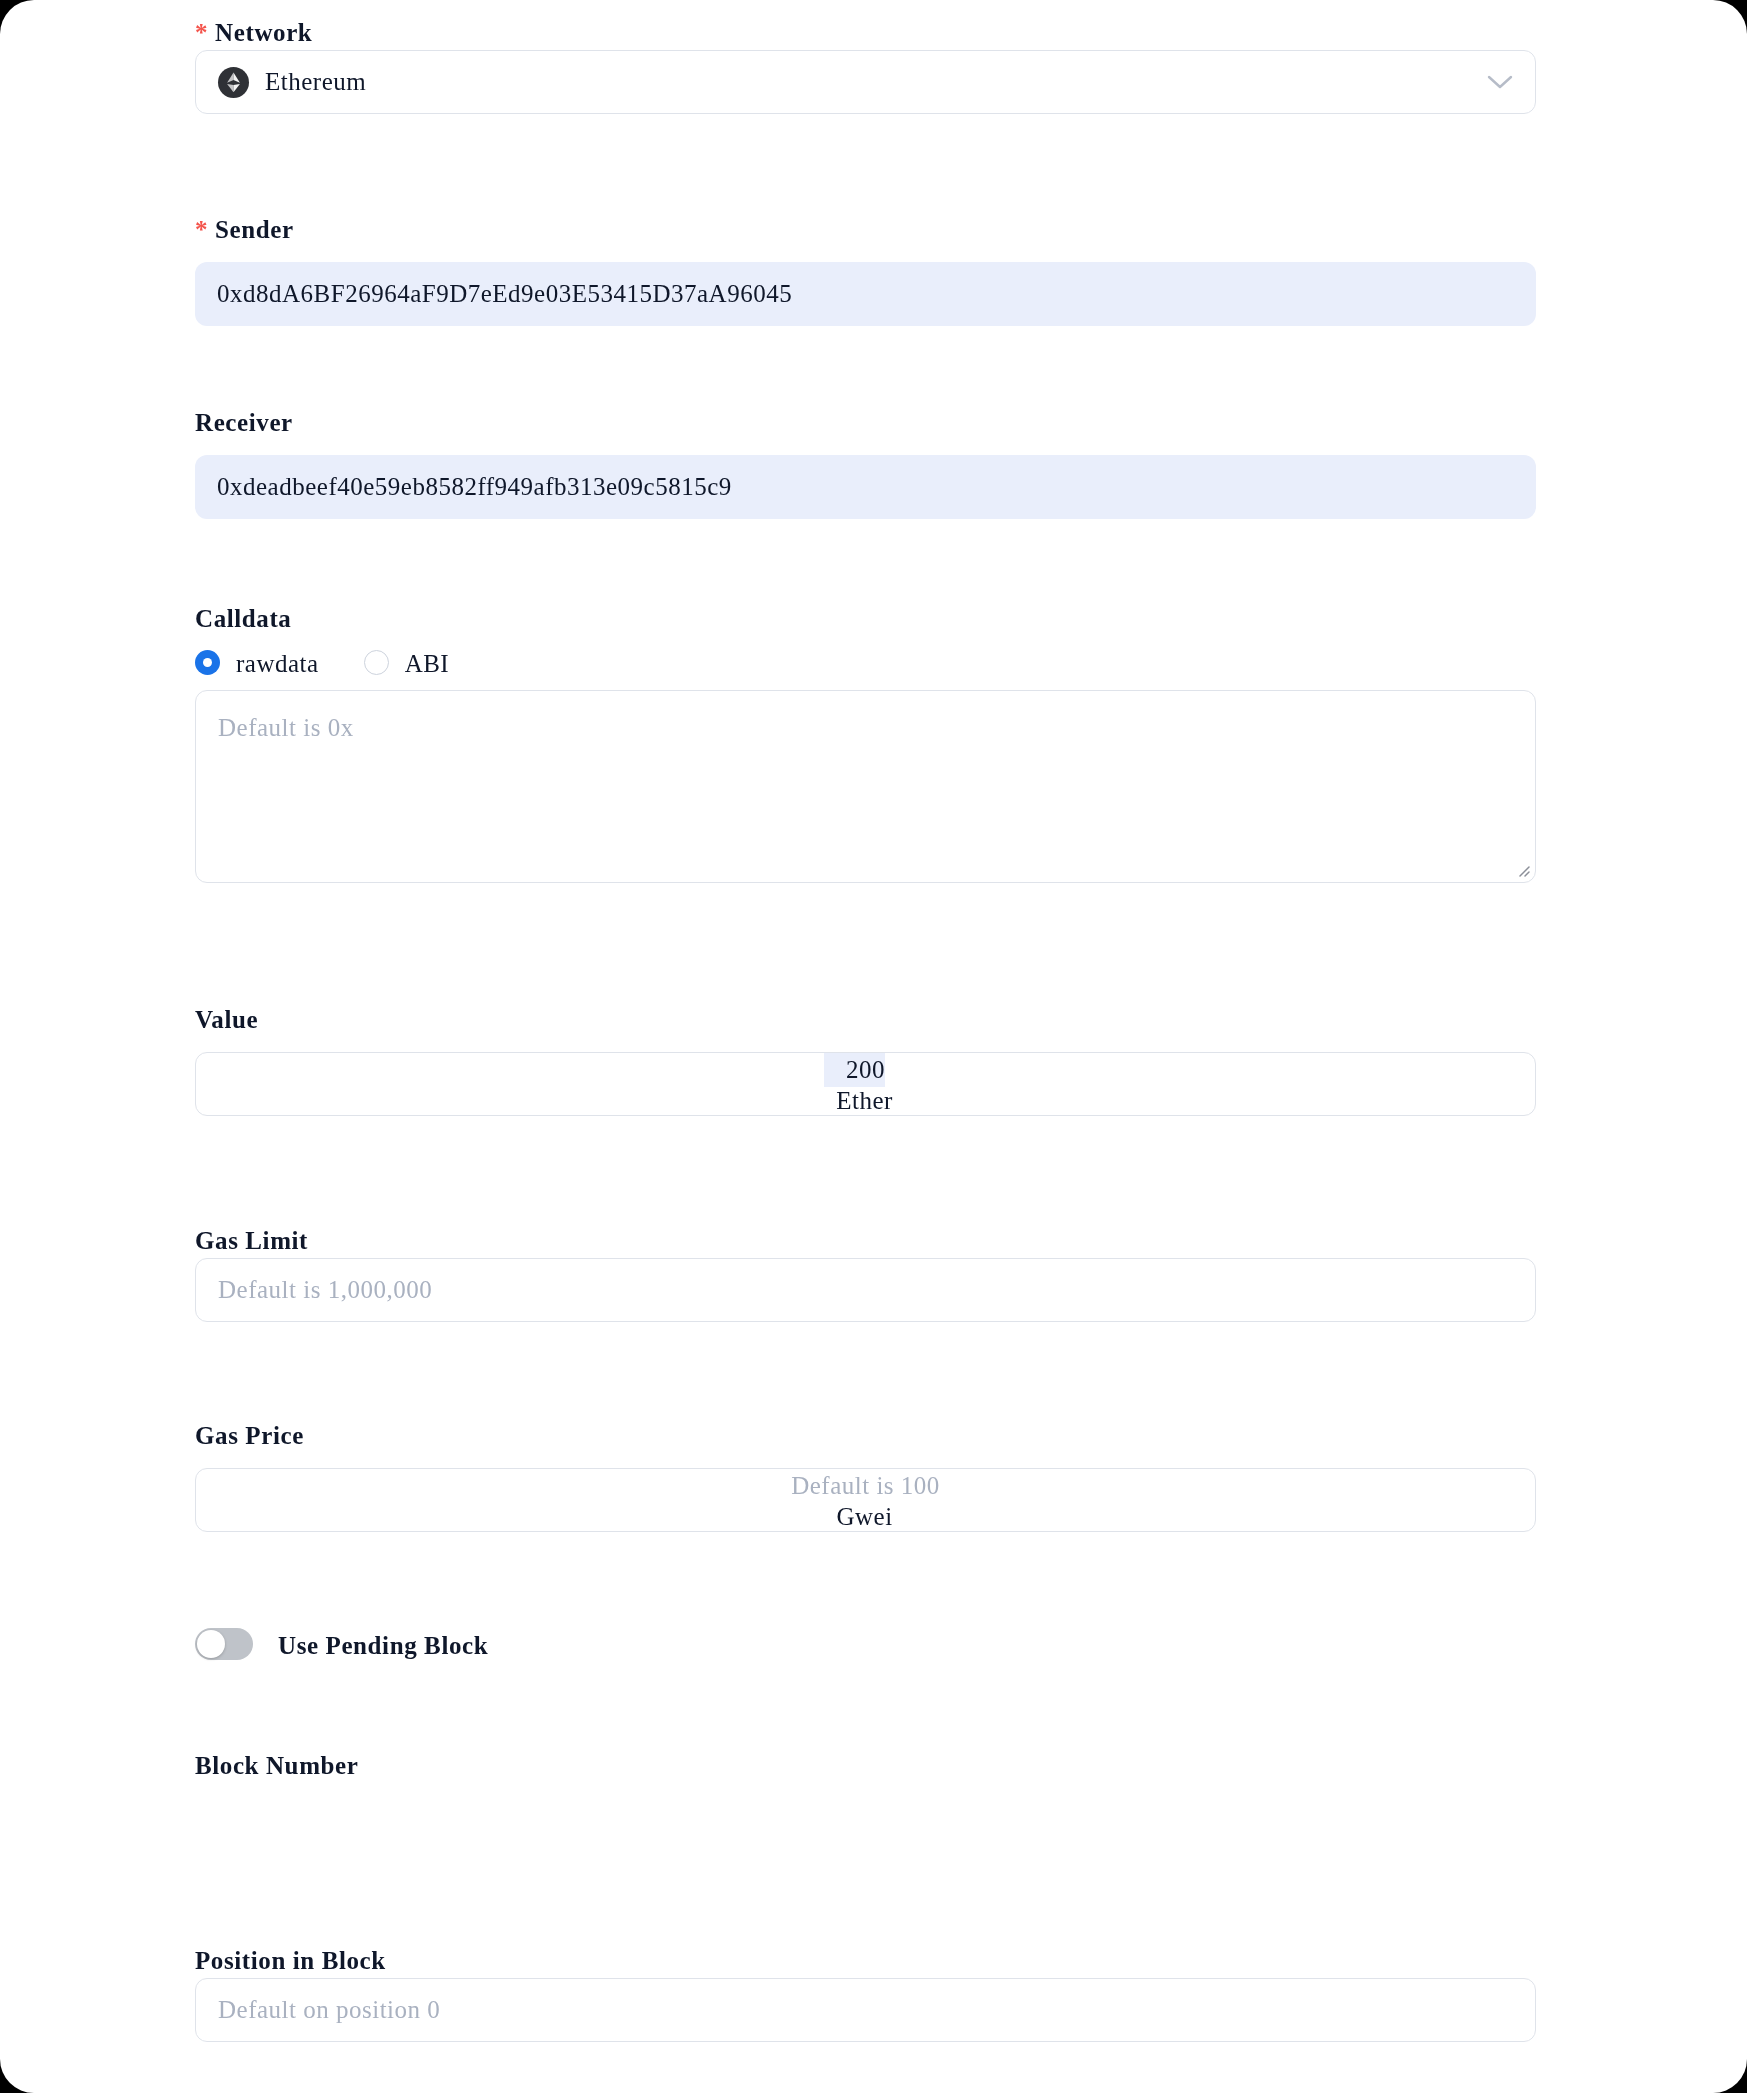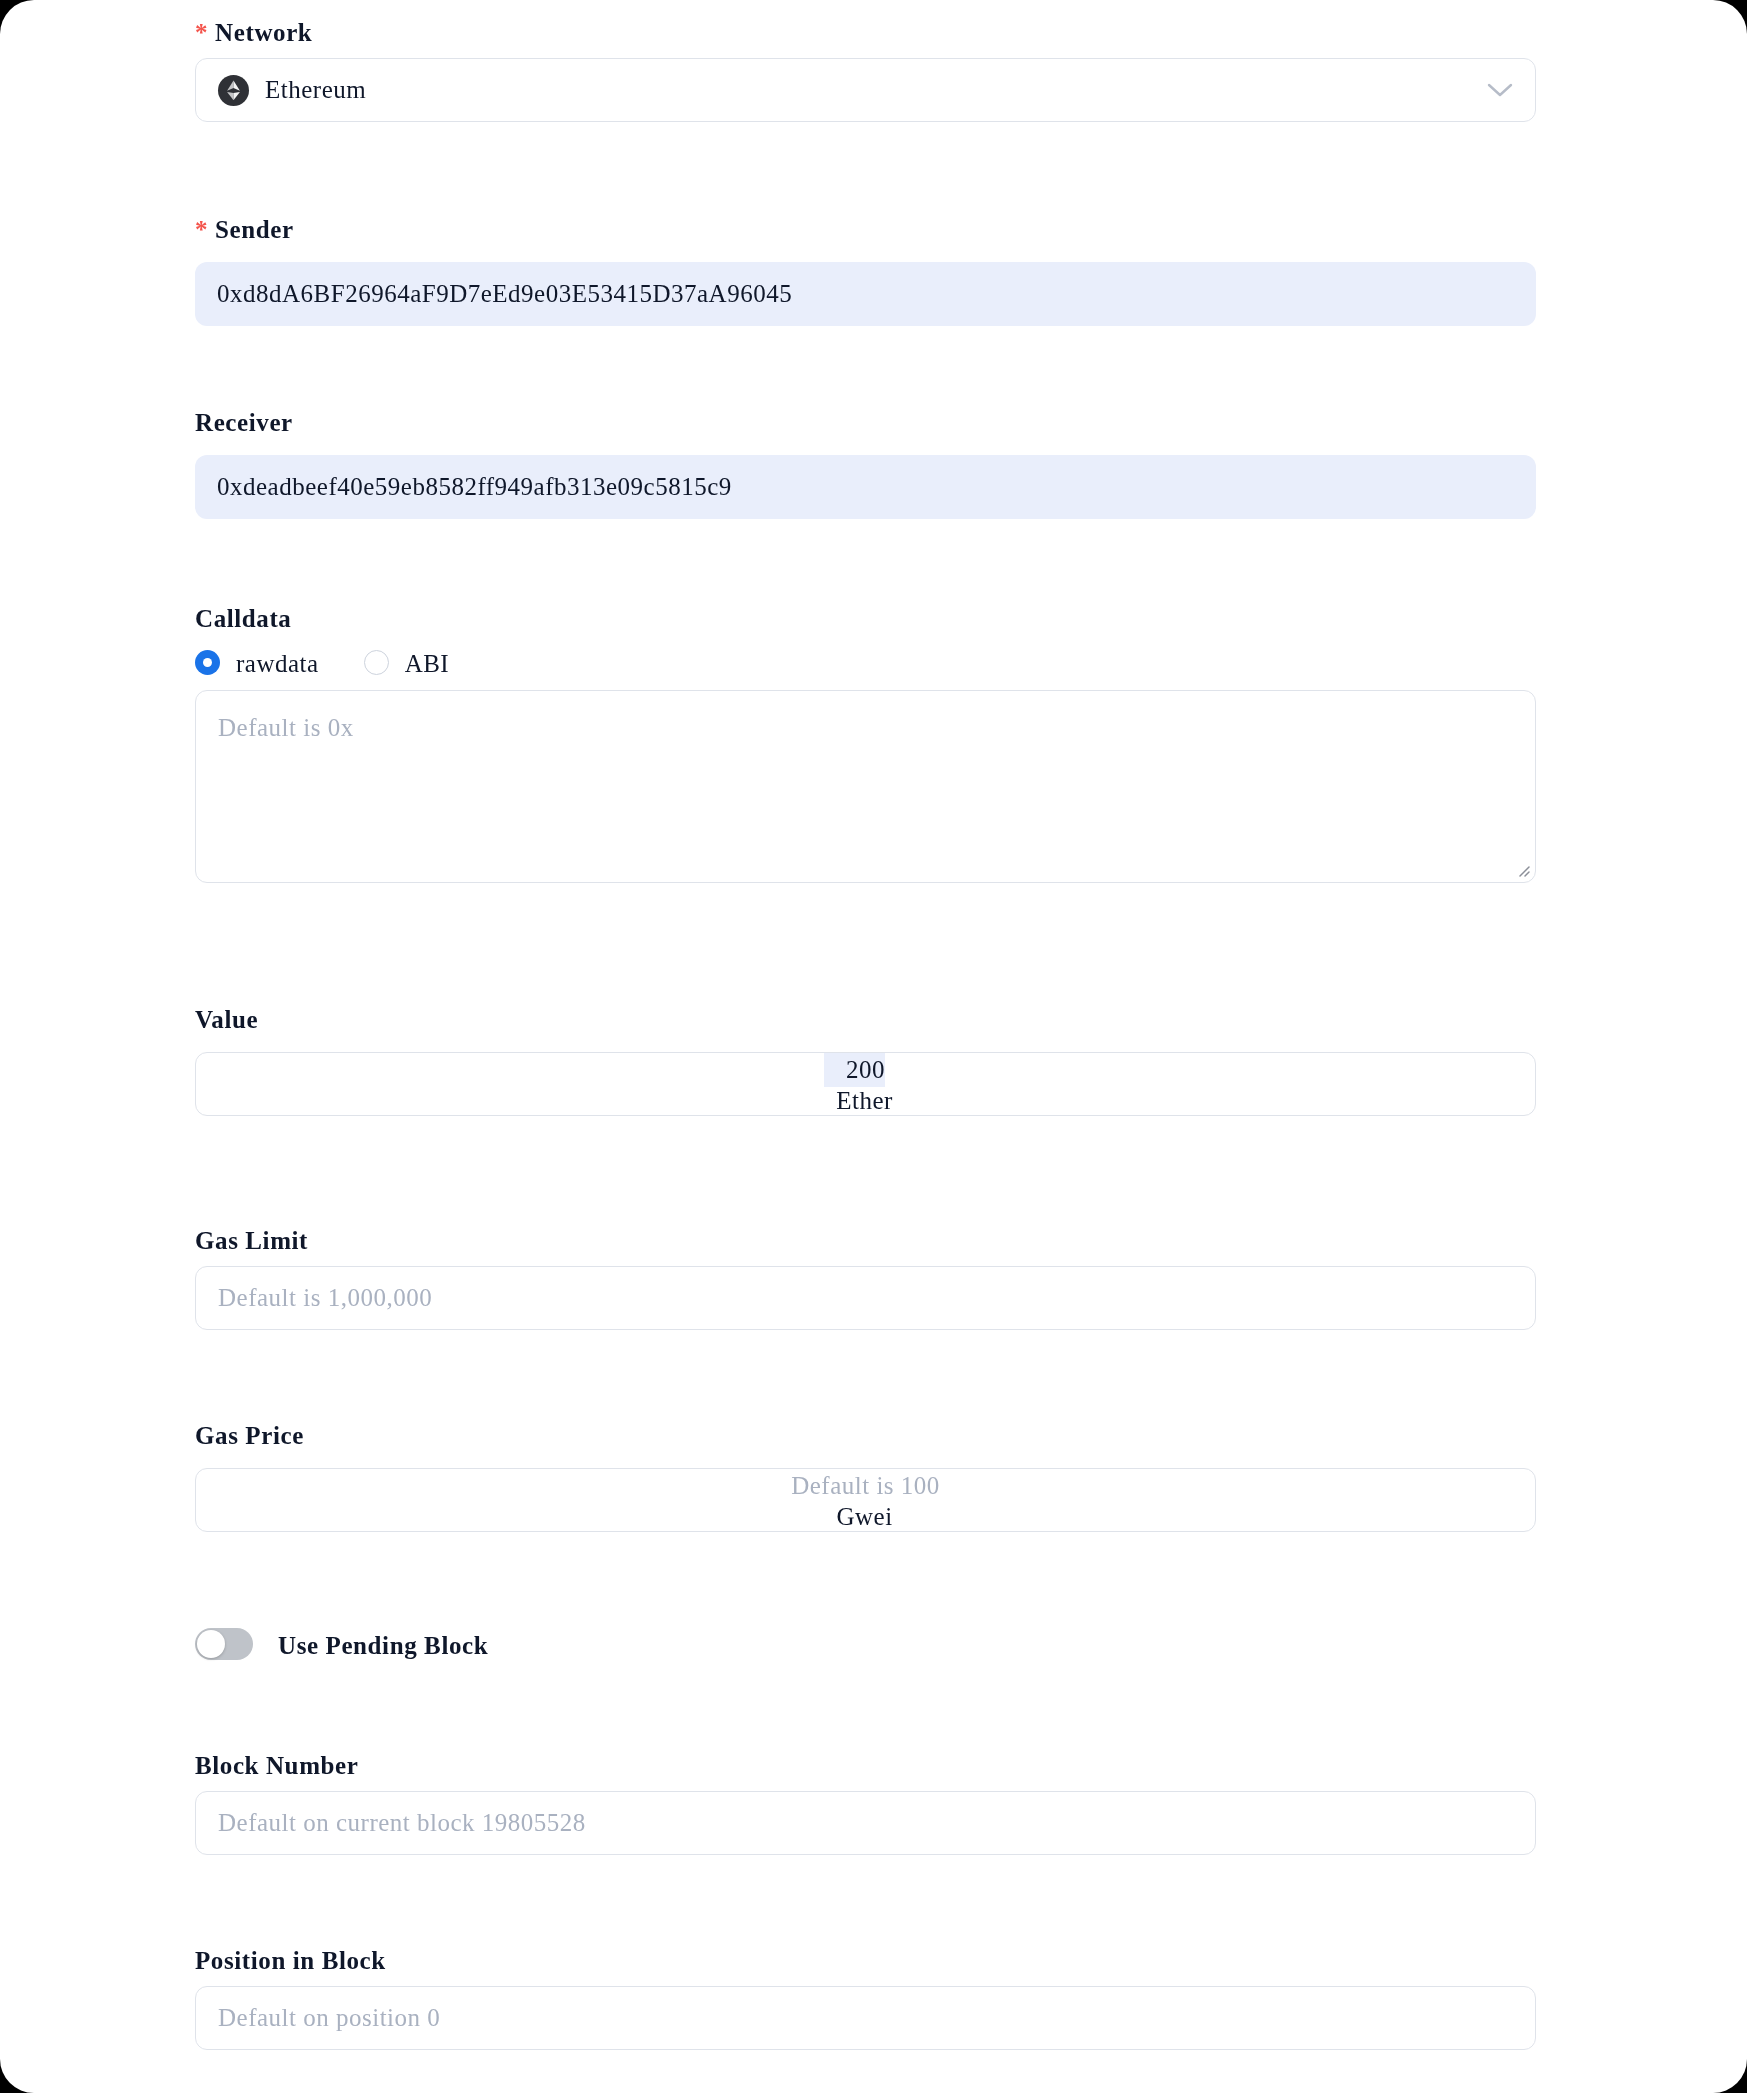--- a/index.html
+++ b/index.html
@@ -41,21 +41,21 @@
   }
   .req {
     color: #f4544c;
     font-weight: 700;
     margin-right: 7px;
     font-size: 25px;
   }
 
   
   .control {
-    margin-top: 10px;
+    margin-top: 2px;
     width: 1341px;
     height: 64px;
     border: 1.4px solid #dfe3ea;
     border-radius: 12px;
     background: #ffffff;
     display: flex;
     align-items: center;
     padding: 0 22px;
     position: relative;
   }
@@ -295,23 +295,20 @@
       <div class="toggle-row">
         <span class="toggle">
           <span class="knob"></span>
         </span>
         <span class="toggle-label">Use Pending Block</span>
       </div>
     </div>
 
     <div class="field" style="top:1751px">
       <div class="label">Block Number</div>
-      <div class="control">
-        <span class="ph">Default on current block 19805528</span>
-      </div>
     </div>
 
     <div class="field" style="top:1946px">
       <div class="label">Position in Block</div>
       <div class="control">
         <span class="ph">Default on position 0</span>
       </div>
     </div>
 
   </div>

